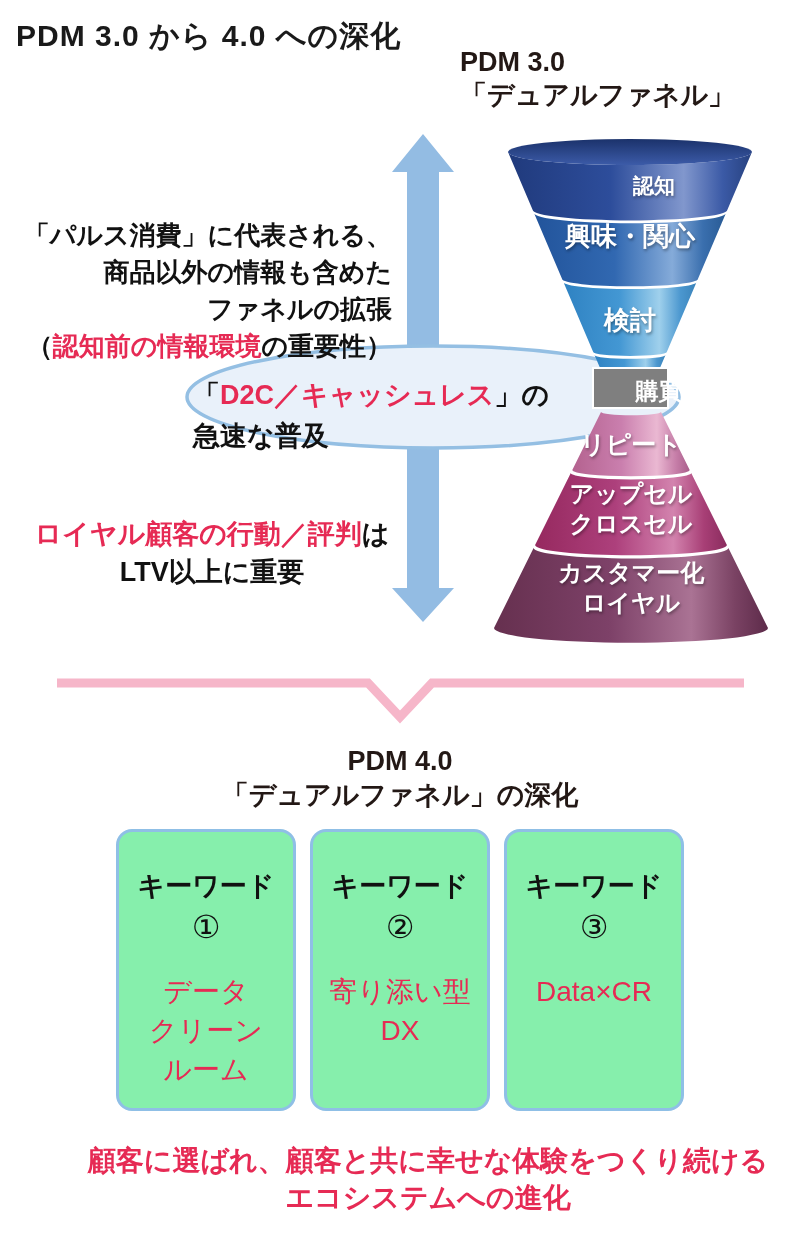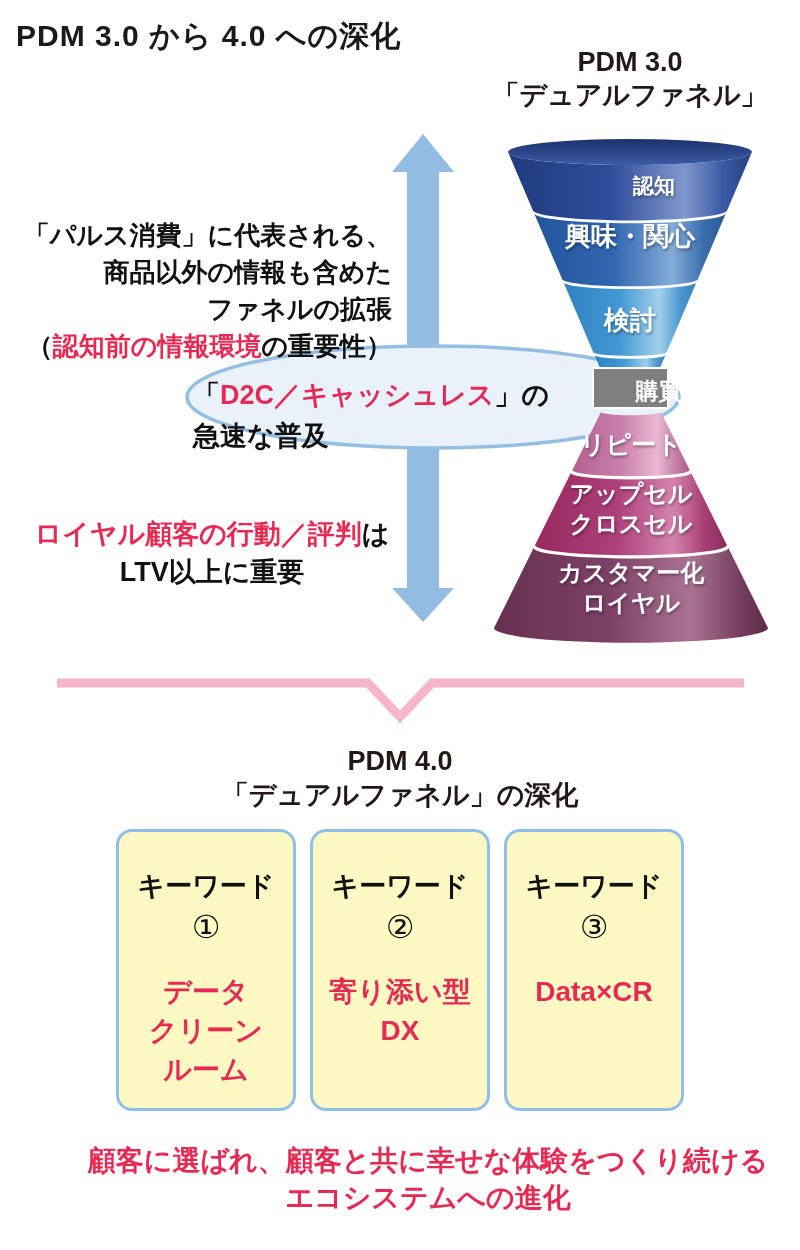--- a/index.html
+++ b/index.html
@@ -1,36 +1,36 @@
 <!DOCTYPE html>
 <html><head>
 <meta charset="utf-8">
 <style>
   html,body{margin:0;padding:0;background:#fff;}
   #canvas{position:relative;width:800px;height:1250px;background:#ffffff;overflow:hidden;
           font-family:"Liberation Sans","DejaVu Sans",sans-serif;}
   #bg{position:absolute;left:0;top:0;}
   .abs{position:absolute;}
   #title{left:16px;top:16px;font-size:30px;font-weight:700;color:#1a1a1a;letter-spacing:1px;}
-  #pdm30-heading{left:460px;top:46px;width:340px;text-align:center;font-size:27px;font-weight:700;
+  #pdm30-heading{left:460px;top:46px;width:340px;font-size:27px;font-weight:700;
                  line-height:33px;color:#231815;}
   #expansion{left:16px;top:174px;width:376px;text-align:right;font-size:26px;font-weight:700;
              line-height:37px;color:#111;margin-top:43px;}
   #ellipse-text{left:193px;top:362px;width:480px;text-align:left;font-size:27px;font-weight:700;
                 line-height:41px;color:#111;margin-top:13px;}
   #loyal{left:30px;top:515px;width:364px;text-align:center;font-size:27px;font-weight:700;
          line-height:38px;color:#111;}
   #pdm40-heading{left:180px;top:744px;width:440px;text-align:center;font-size:27px;font-weight:700;
                  line-height:34px;color:#231815;}
   #keywords{left:116px;top:829px;width:568px;height:282px;display:flex;gap:14px;}
-  .kw-box{flex:1;background:#fef9c3;border:3px solid #8fbfe6;border-radius:16px;text-align:center;
+  .kw-box{flex:1;background:#86efac;border:3px solid #8fbfe6;border-radius:16px;text-align:center;
           padding-top:36px;box-sizing:border-box;}
   .kw-header{font-size:27px;font-weight:700;color:#111;}
   .kw-number{font-size:32px;color:#111;margin-top:4px;}
-  .kw-lines{margin-top:26px;font-size:28px;font-weight:700;color:#e62a54;line-height:39px;}
+  .kw-lines{margin-top:26px;font-size:28px;font-weight:400;color:#e62a54;line-height:39px;}
   .kw-lines span{display:block;}
   #footer{left:0;top:1142px;width:800px;text-align:center;font-size:28px;font-weight:700;
           color:#e62a54;line-height:37px;padding-left:28px;}
   .fl{position:absolute;color:#fff;font-weight:700;text-align:center;
       text-shadow:1px 2px 3px rgba(0,0,0,0.35);}
   .fl span{display:block;}
   #fl-ninchi{left:554px;top:172px;width:200px;font-size:21px;}
   #fl-kyomi{left:530px;top:219px;width:200px;font-size:26px;}
   #fl-kento{left:530px;top:303px;width:200px;font-size:26px;}
   #fl-kobai{left:593px;top:376px;width:75px;font-size:23px;text-shadow:none;margin-left:28px;}

